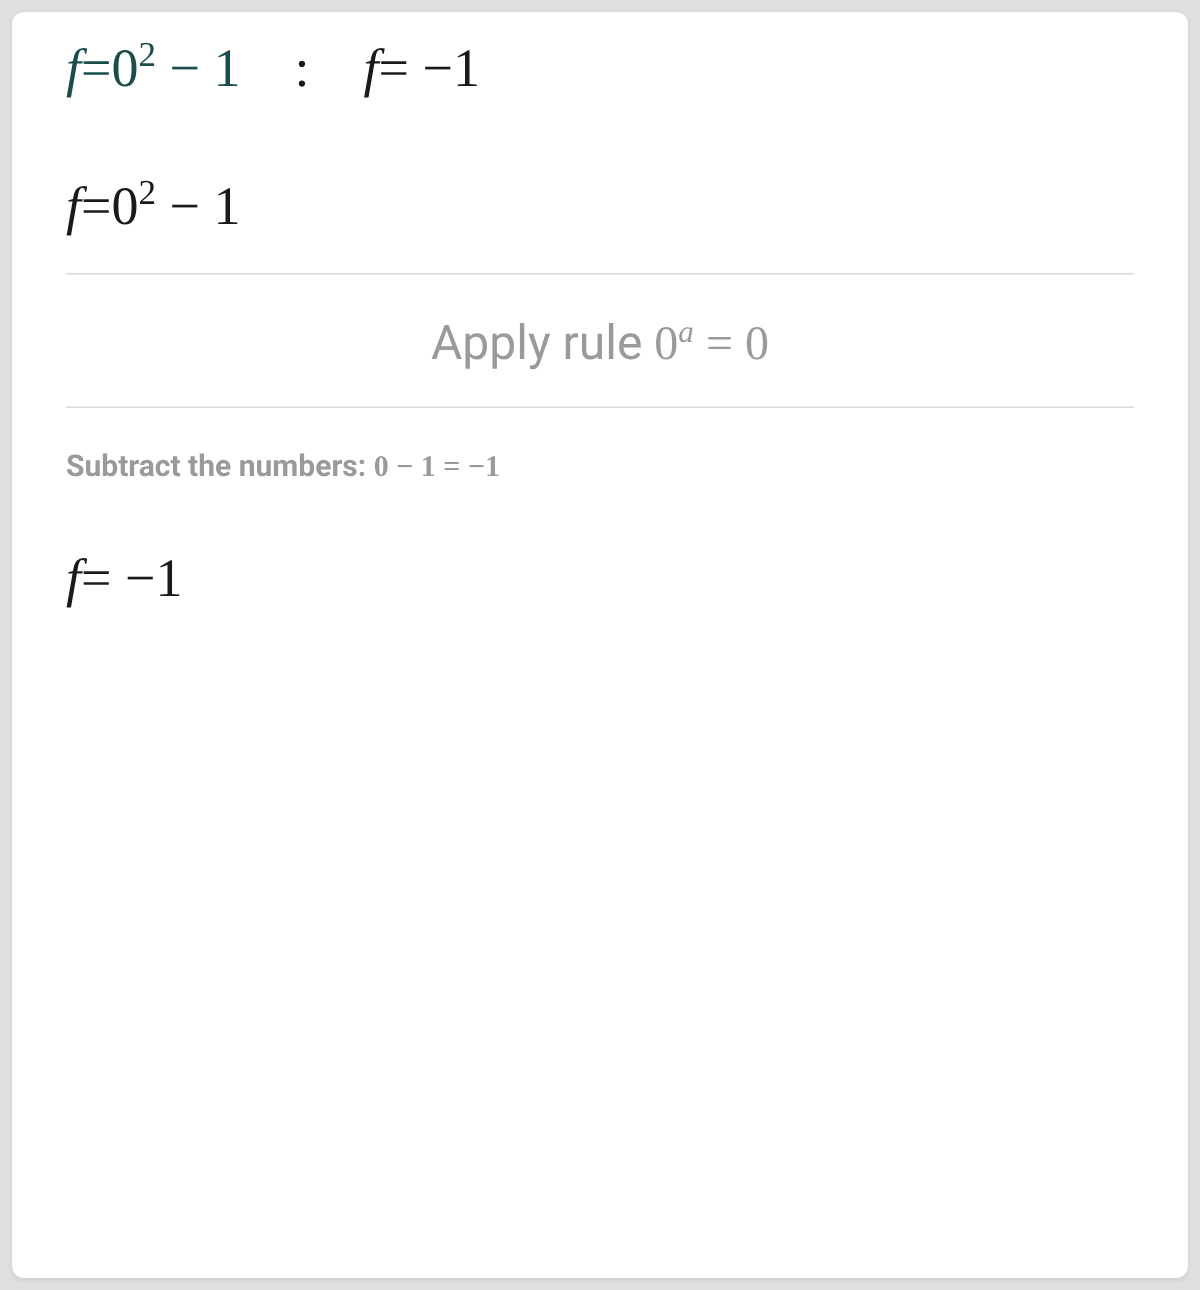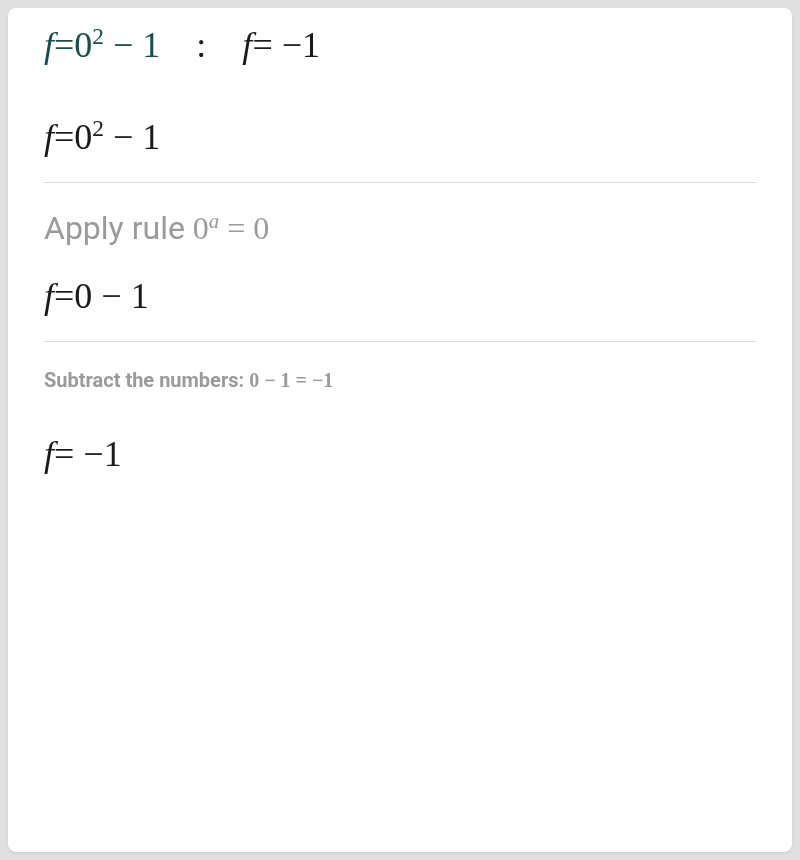--- a/index.html
+++ b/index.html
@@ -60,20 +60,21 @@
       font-family: Georgia, "Times New Roman", serif;
       color: #9a9a9a;
       margin-bottom: 12px;
     }
     .rule-line {
       font-size: 32px;
       color: #9a9a9a;
       margin-bottom: 18px;
       margin-top: 20px;
       font-family: -apple-system, BlinkMacSystemFont, "Segoe UI", Roboto, sans-serif;
+      text-align: center;
     }
     .rule-line .math {
       font-family: Georgia, "Times New Roman", serif;
     }
     .divider {
       border: none;
       border-top: 1px solid #dadada;
       margin: 24px 0 26px 0;
     }
     .subtract-line {
@@ -112,23 +113,20 @@
     <span class="italic">f</span><span>=</span><span>0</span><span class="sup">2</span><span> − 1</span>
   </div>
 
   <hr class="divider">
 
   <div class="rule-line">
     <span>Apply rule </span><span class="math"><span>0</span><span class="sup italic">a</span><span> = 0</span></span>
   </div>
 
 
-  <div class="math-line">
-    <span class="italic">f</span><span>=</span><span>0 − 1</span>
-  </div>
 
   <hr class="divider">
 
   <div class="subtract-line">
     <span>Subtract the numbers: </span><span class="math">0 − 1 = −1</span>
   </div>
 
   <div class="math-line">
     <span class="italic">f</span><span>= </span><span>−1</span>
   </div>

